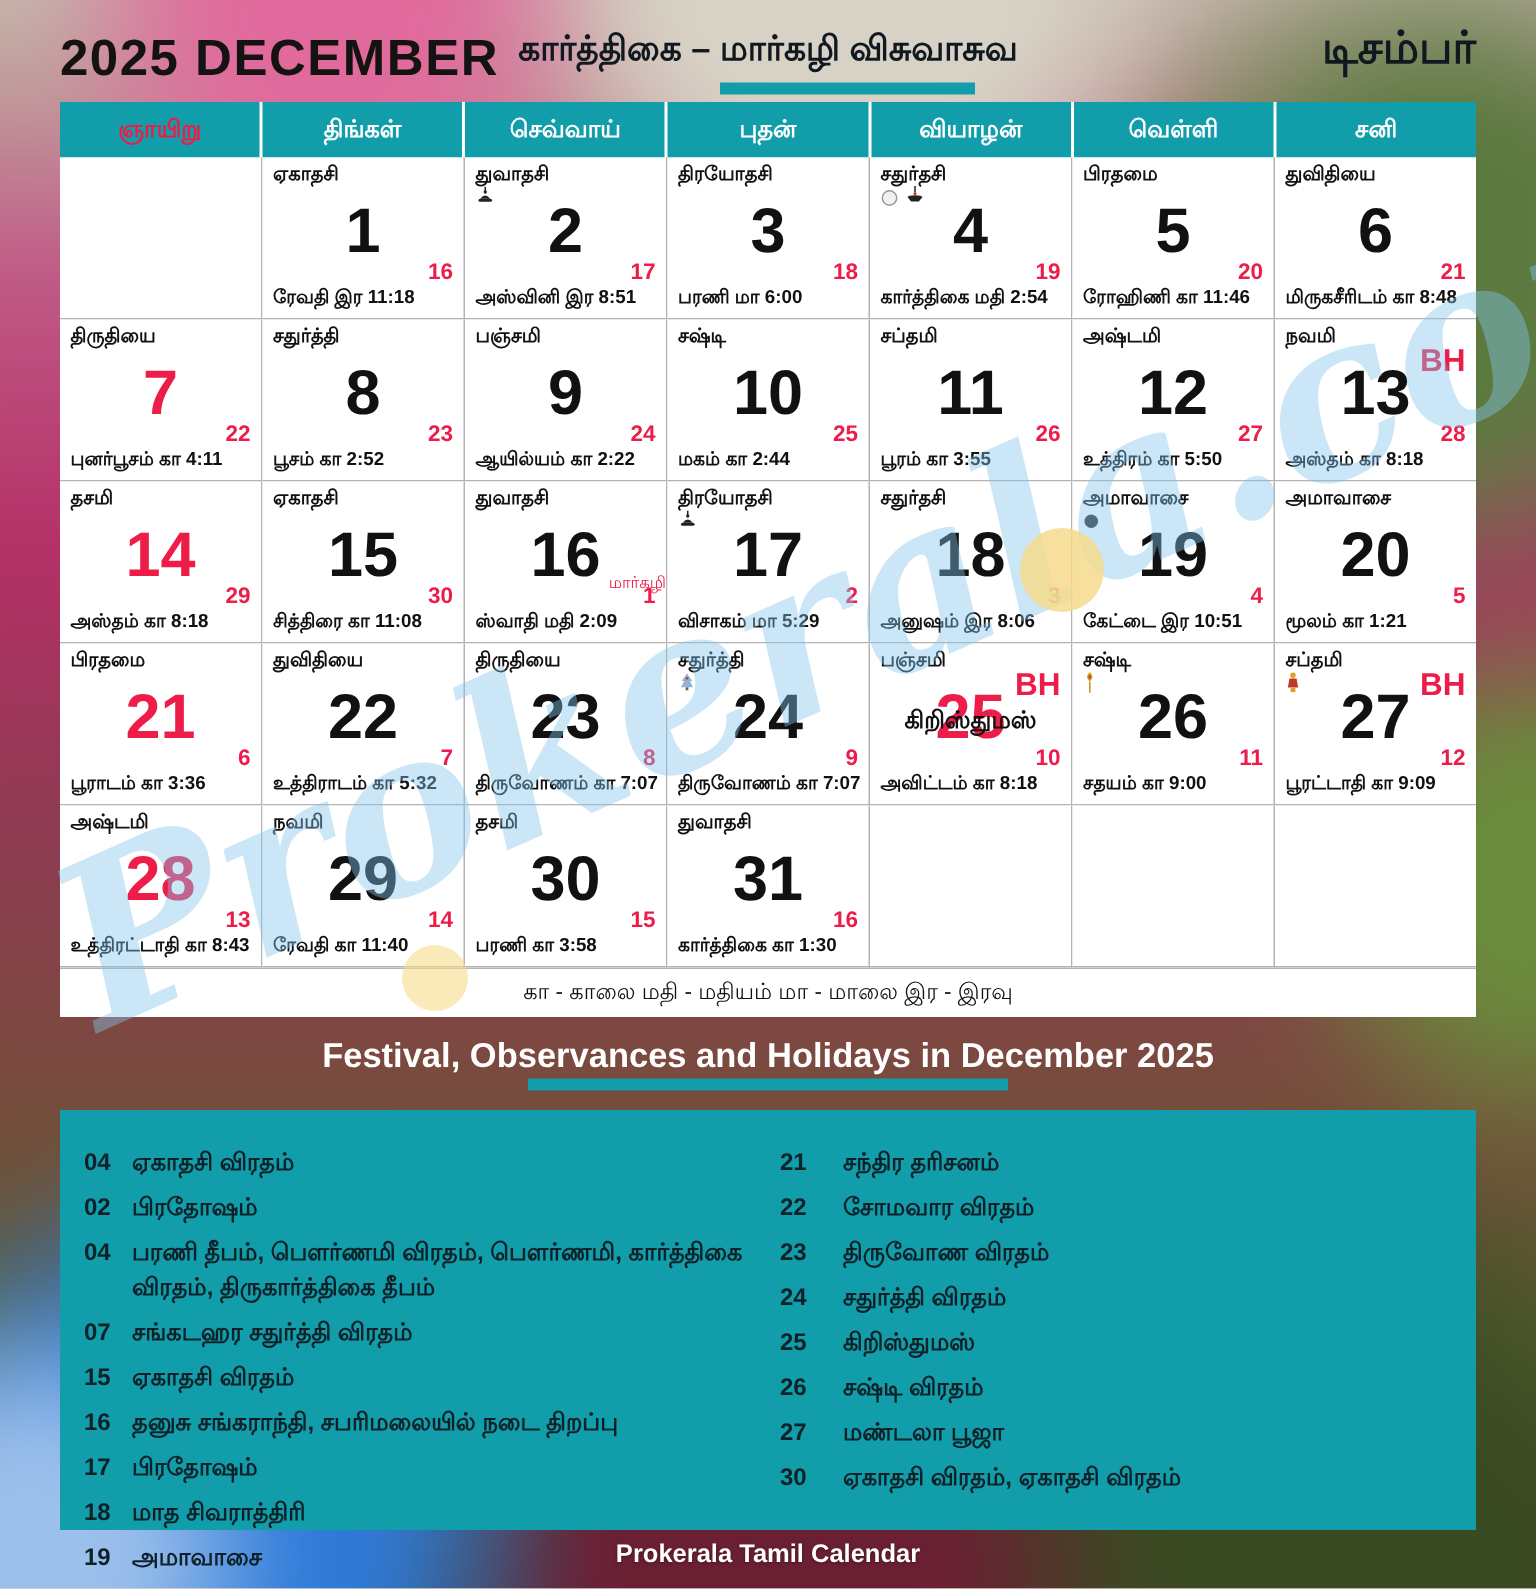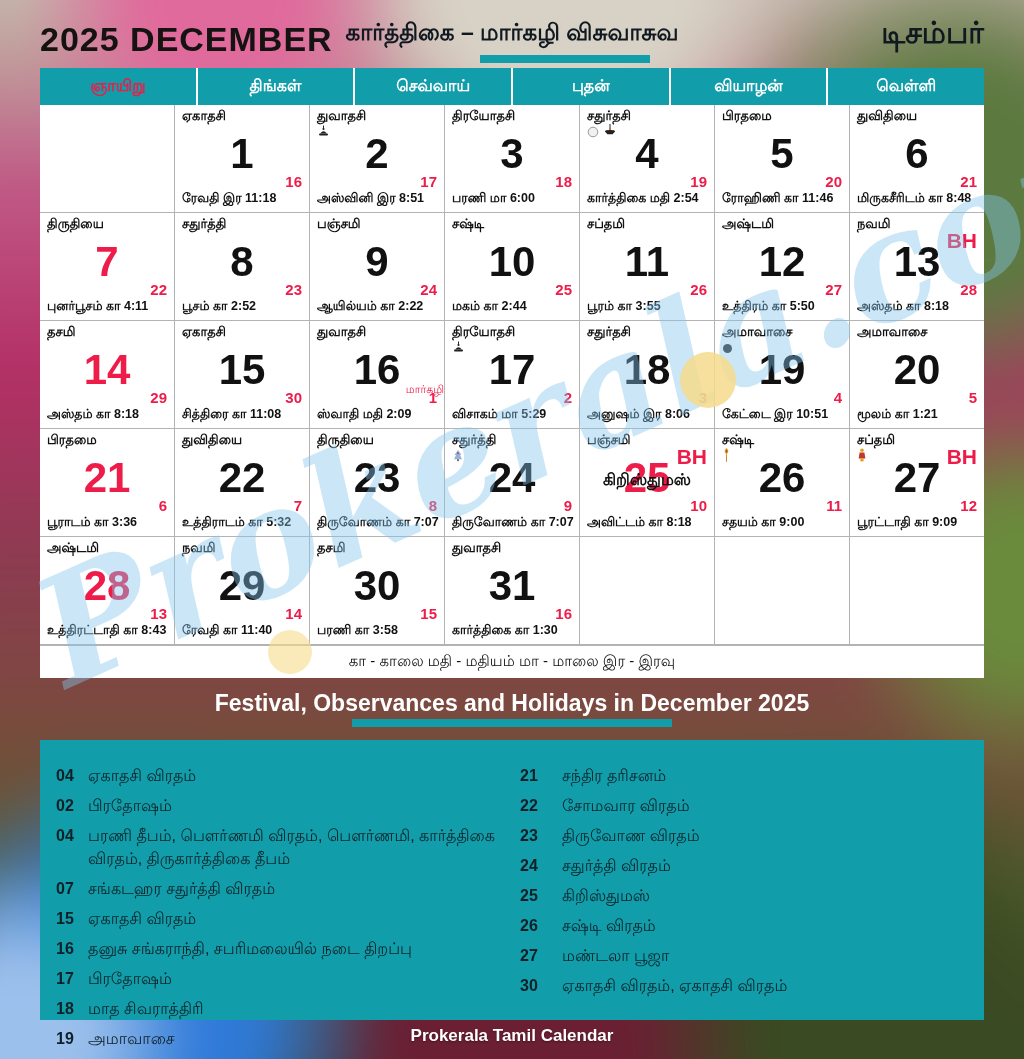--- a/index.html
+++ b/index.html
@@ -62,21 +62,21 @@
 
   
   .fest-heading { position:absolute; left:0; right:0; top:690px; text-align:center; color:#fff; font-size:23px; font-weight:700; }
   .fest-underline { position:absolute; left:50%; transform:translateX(-50%); top:719px; width:320px; height:8px; background:var(--accent); }
   .fest-box { position:absolute; left:40px; top:740px; width:944px; height:280px; background:var(--accent); }
   .fest-col { position:absolute; top:24px; }
   .fest-col.left { left:16px; width:450px; }
   .fest-col.right { left:480px; width:450px; }
   .fest-item { display:flex; margin-bottom:7px; font-size:16px; line-height:23px; color:#0e2128; }
   .fest-day { width:32px; flex:0 0 32px; font-weight:700; }
-  .fest-text { font-weight:400; }
+  .fest-text { font-weight:700; }
   .fest-col.right .fest-day { width:42px; flex:0 0 42px; }
 
   .footer-title { position:absolute; left:0; right:0; top:1026px; text-align:center; color:#fff; font-size:17px; font-weight:700;
     text-shadow:0 1px 2px rgba(0,0,0,.4); }
 </style>
 </head>
 <body>
 
 <div class="page">
   <div class="bg"></div>
@@ -87,20 +87,21 @@
   <div class="title-right">டிசம்பர்</div>
 
   <div class="calendar">
     <div class="weekday-row">
         <div class="weekday sun">ஞாயிறு</div>
         <div class="weekday">திங்கள்</div>
         <div class="weekday">செவ்வாய்</div>
         <div class="weekday">புதன்</div>
         <div class="weekday">வியாழன்</div>
         <div class="weekday">வெள்ளி</div>
+        <div class="weekday">சனி</div>
       </div>
     <div id="weeks">
         <div class="week-row">
           <div class="day-cell"></div>
           <div class="day-cell">
             <div class="tithi">ஏகாதசி</div>
             <div class="date-num">1</div>
             <div class="tamil-date">16</div>
             <div class="star">ரேவதி இர 11:18</div>
           </div>

